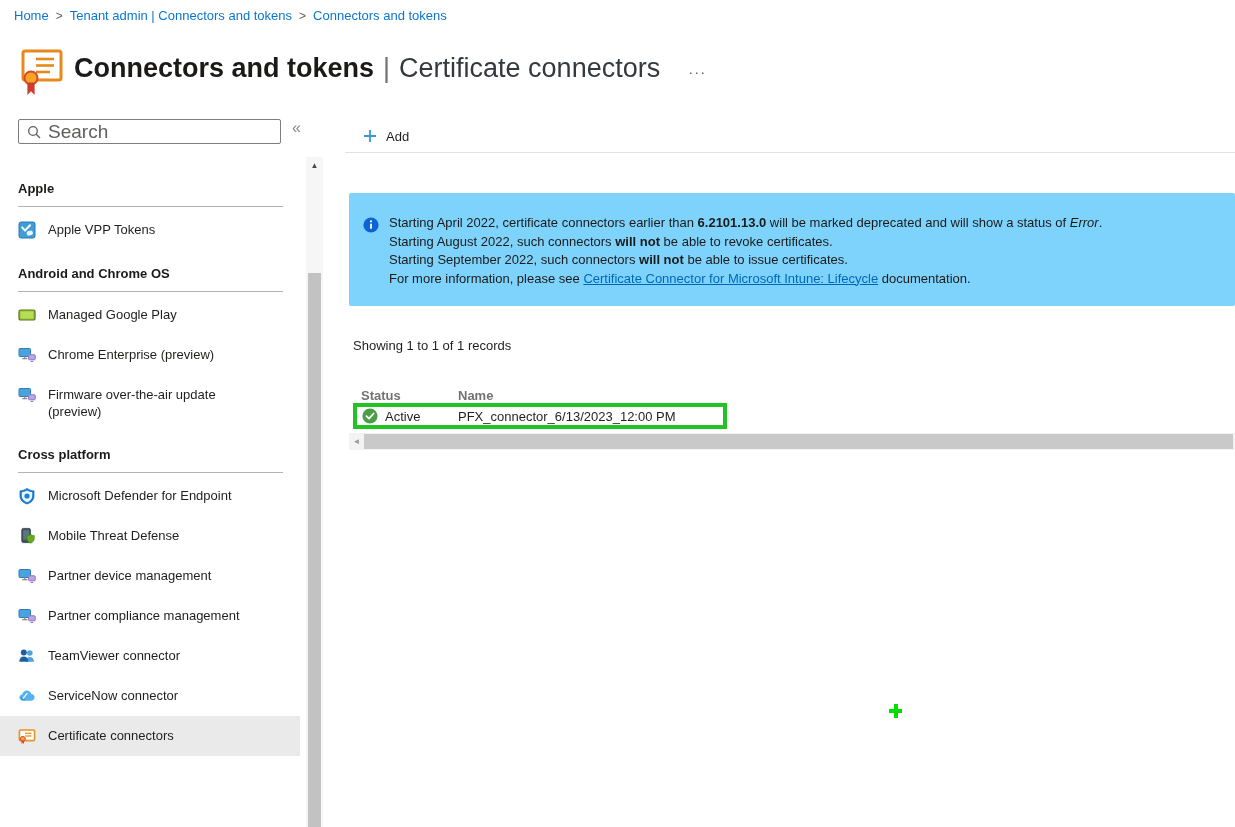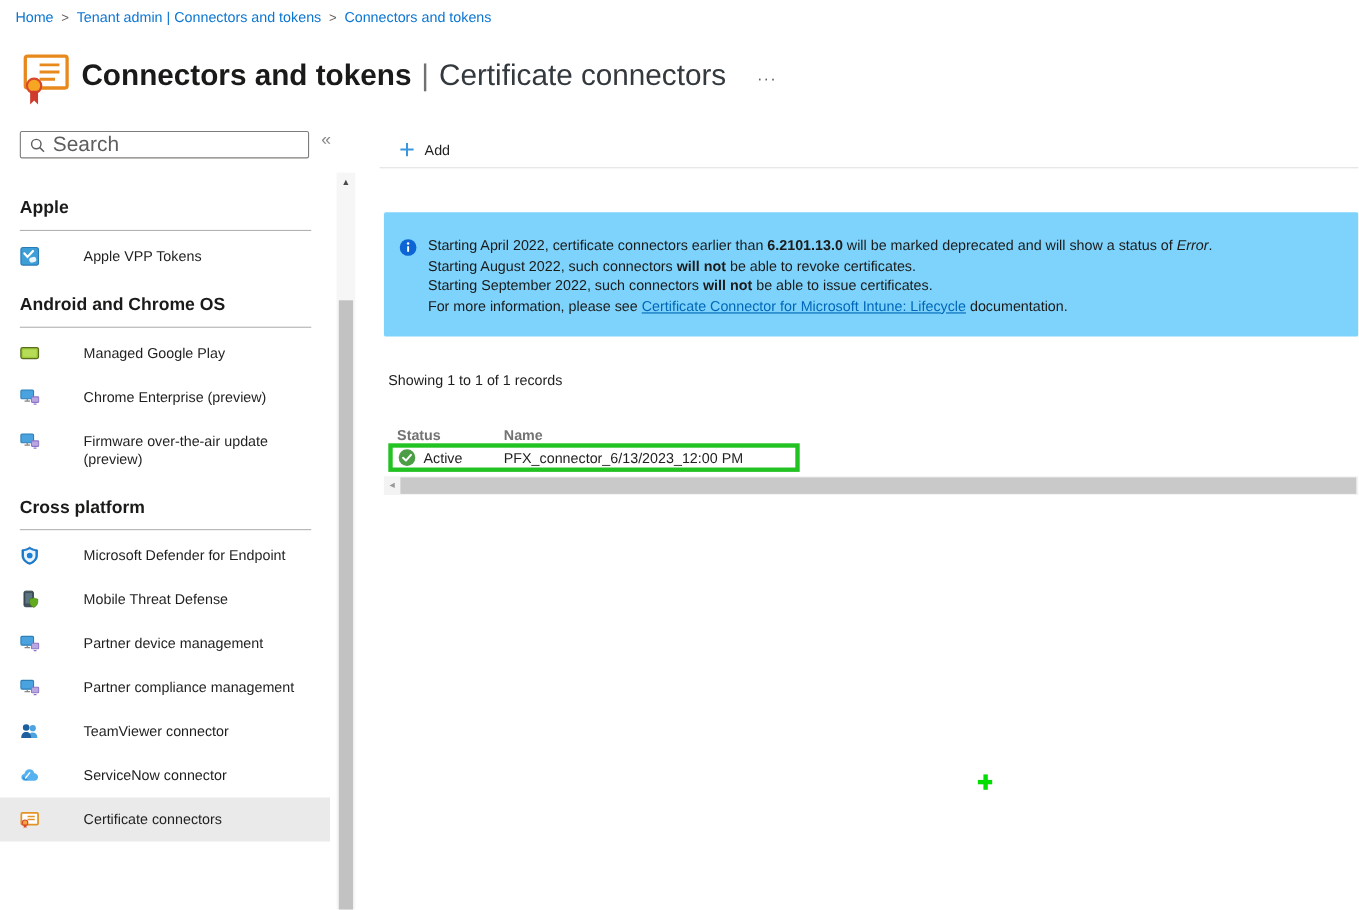--- a/index.html
+++ b/index.html
@@ -28,23 +28,23 @@
 
   
   .sidebar { position:absolute; left:0; top:110px; width:345px; bottom:0; }
   .search-box { position:absolute; left:18px; top:9px; width:263px; height:25px;
     border:1px solid #7f7d7b; border-radius:2px; display:flex; align-items:center; padding:0 8px; background:#fff; }
   .search-box input { border:none; outline:none; flex:1; font-size:19px; margin-left:7px; color:#201f1e; font-family:inherit; background:transparent; }
   .search-box input::placeholder { color:#605e5c; }
   .collapse-btn { position:absolute; left:292px; top:10px; color:#8a8886; font-size:16px; cursor:pointer; line-height:1; }
 
   .nav { position:absolute; left:0; top:62px; width:300px; }
-  .nav-header { padding:9px 18px 0; font-weight:700; font-size:16px; color:#1b1a19; }
+  .nav-header { padding:9px 18px 0; font-weight:700; font-size:13px; color:#1b1a19; }
   .nav-divider { height:1px; background:#b2b2b2; margin:10px 17px 3px 18px; }
-  .nav-item { display:flex; align-items:flex-start; padding:11px 0 11px 18px; cursor:pointer;gap:28px; }
+  .nav-item { display:flex; align-items:flex-start; padding:11px 0 11px 18px; cursor:pointer; }
   .nav-item .ic { width:18px; height:18px; margin-right:12px; flex:none; }
   .nav-label { font-size:13px; line-height:17px; color:#201f1e; width:200px; }
   .nav-item.selected { background:#eaeaea; }
   .nav-section { margin-bottom:7px; }
 
   .v-scroll { position:absolute; left:306px; top:47px; bottom:0; width:17px; background:#f6f6f6; }
   .v-arrow { height:16px; text-align:center; color:#4a4a4a; font-size:8px; padding-top:4px; cursor:pointer; }
   .v-thumb { position:absolute; left:2px; top:116px; bottom:0; width:13px; background:#c2c2c2; cursor:pointer; }
 
   

